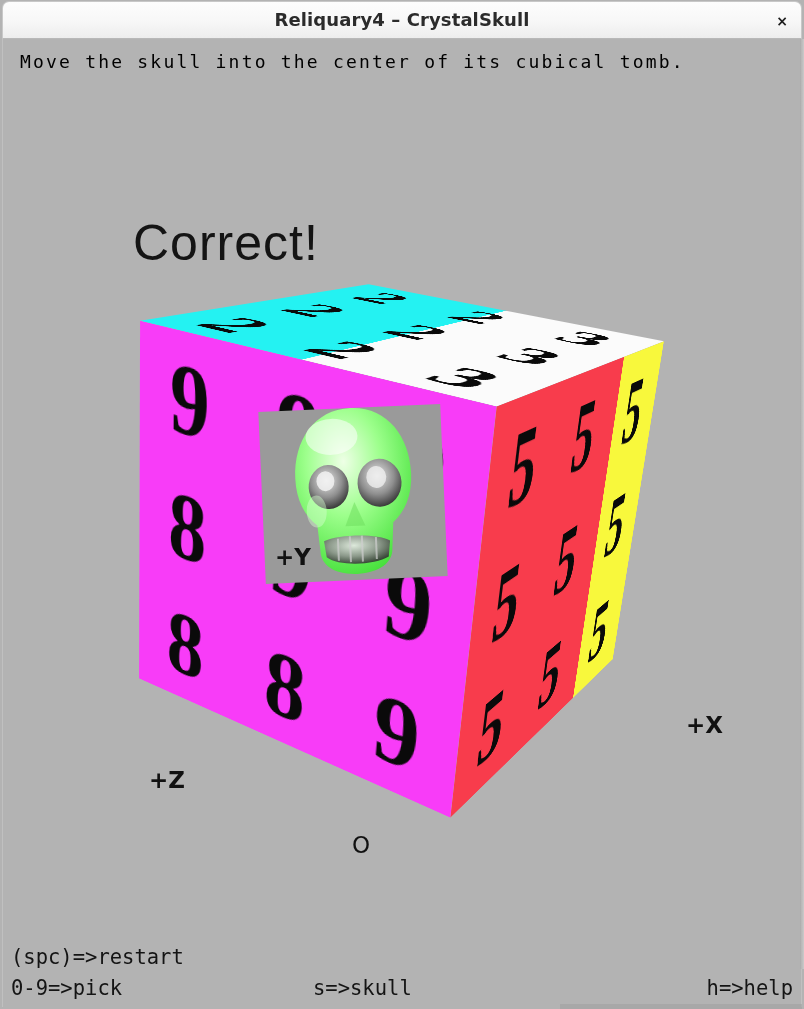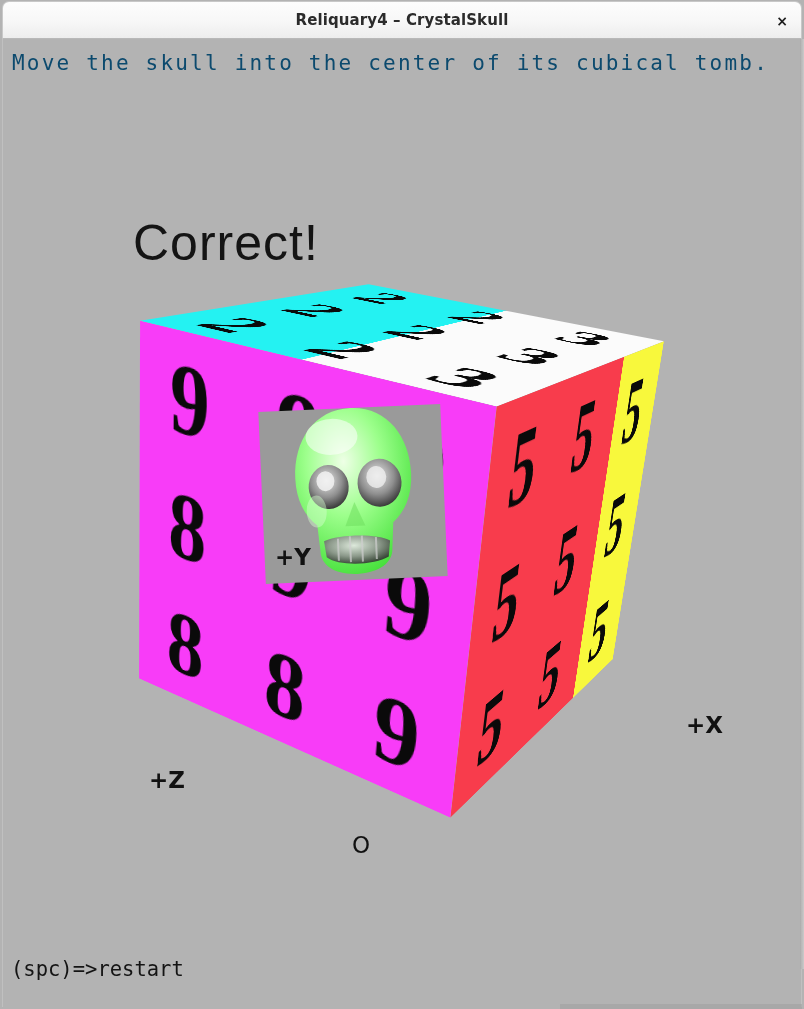--- a/index.html
+++ b/index.html
@@ -36,21 +36,21 @@
     border-bottom: 1px solid #b8b8b8;
     box-sizing: border-box;
   }
   #titlebar-title {
     position: absolute;
     left: 0; top: 0;
     width: 100%;
     line-height: 36px;
     text-align: center;
     font-family: "DejaVu Sans", sans-serif;
-    font-size: 15px;
+    font-size: 18px;
     font-weight: 600;
     color: #2b2b2b;
     letter-spacing: 0.1px;
     user-select: none;
   }
   #close-button {
     position: absolute;
     right: 8px; top: 8px;
     width: 22px; height: 22px;
     line-height: 22px;
@@ -71,26 +71,26 @@
     background: #b3b3b3;
     overflow: hidden;
     border-left: 1px solid #c0c0c0;
     border-right: 1px solid #c0c0c0;
     box-sizing: border-box;
   }
 
   
   #prompt {
     position: absolute;
-    left: 9px;
+    left: 17px;
     top: 12px;
     font-family: "DejaVu Sans Mono", monospace;
-    font-size: 21px;
+    font-size: 18px;
     letter-spacing: 2.2px;
-    color: #0c4a6e;
+    color: #000000;
     white-space: pre;
     user-select: none;
   }
 
   
   #feedback {
     position: absolute;
     left: 130px;
     top: 175px;
     font-family: "Liberation Sans", sans-serif;
@@ -225,21 +225,20 @@
   .help-row.row2 { top: 31px; }
   .help-item {
     position: absolute;
     font-family: "DejaVu Sans Mono", monospace;
     font-size: 20.5px;
     color: #141414;
     white-space: pre;
     letter-spacing: 0px;
     user-select: none;
     cursor: default;
-    margin-top: 12px;
   }
   .hi-left   { left: 8px; }
   .hi-center { left: 310px; }
   .hi-right  { right: 10px; }
 
   
   #bg-sliver {
     position: absolute;
     right: 0; top: 39px;
     width: 4px;
@@ -408,19 +407,24 @@
 
     <div class="axis-label" id="axis-x">+X</div>
     <div class="axis-label" id="axis-y">+Y</div>
     <div class="axis-label" id="axis-z">+Z</div>
     <div class="axis-label" id="axis-o">O</div>
 
     <div id="helpbar">
       <div class="help-row row1">
         <div class="help-item hi-left">(spc)=&gt;restart</div>
       </div>
+      <div class="help-row row2">
+        <div class="help-item hi-left">0-9=&gt;pick</div>
+        <div class="help-item hi-center">s=&gt;skull</div>
+        <div class="help-item hi-right">h=&gt;help</div>
+      </div>
     </div>
 
   </div>
 
   <div id="bg-sliver"></div>
   <div id="bg-strip-bottom"></div>
 </div>
 
 </body></html>

